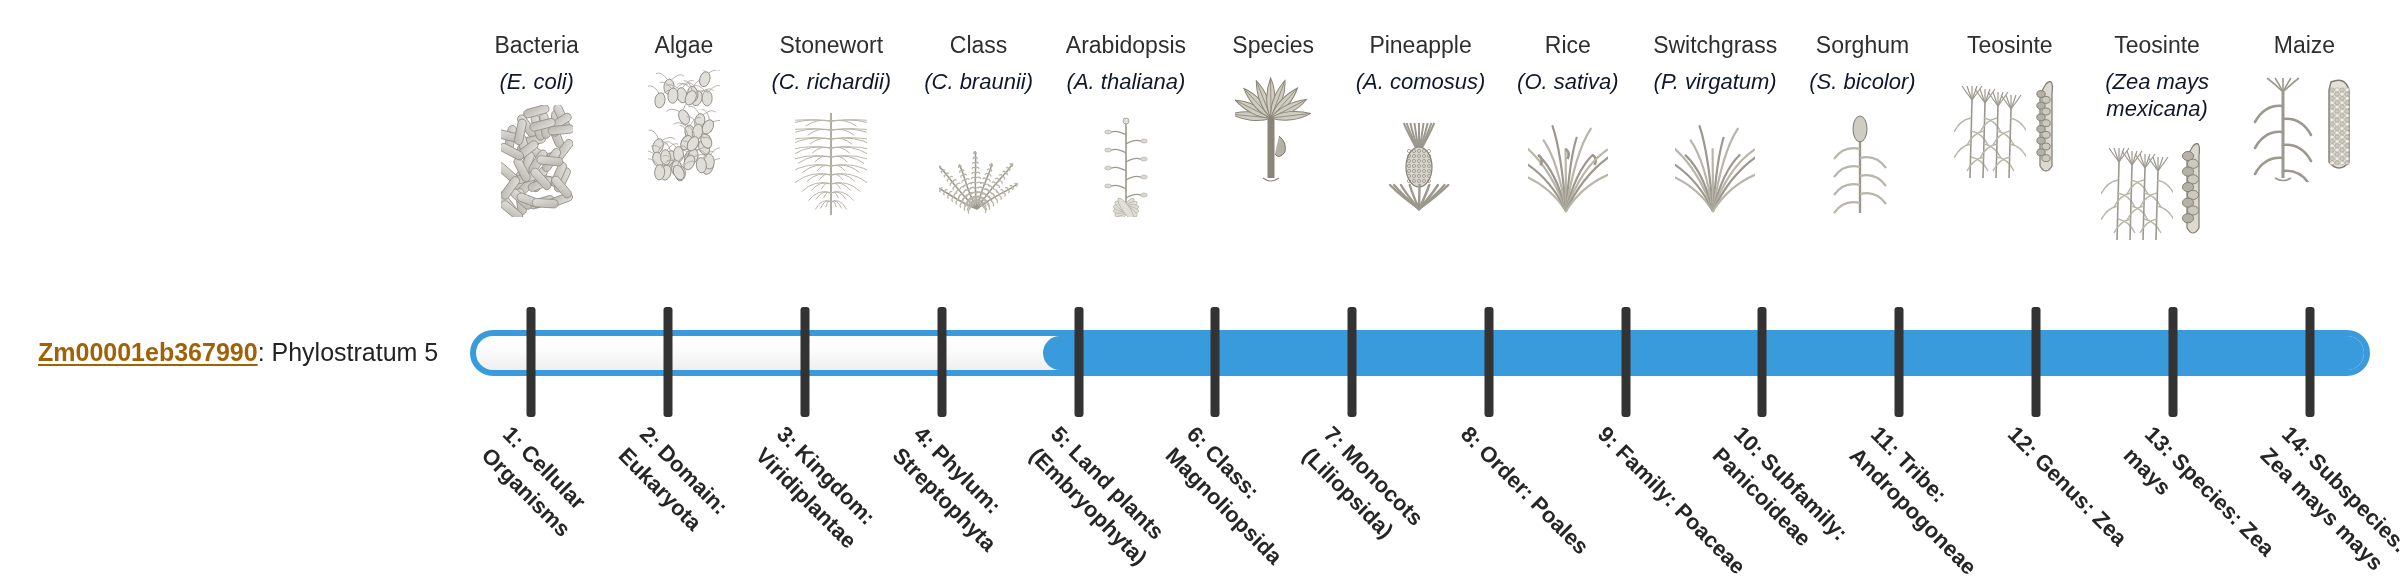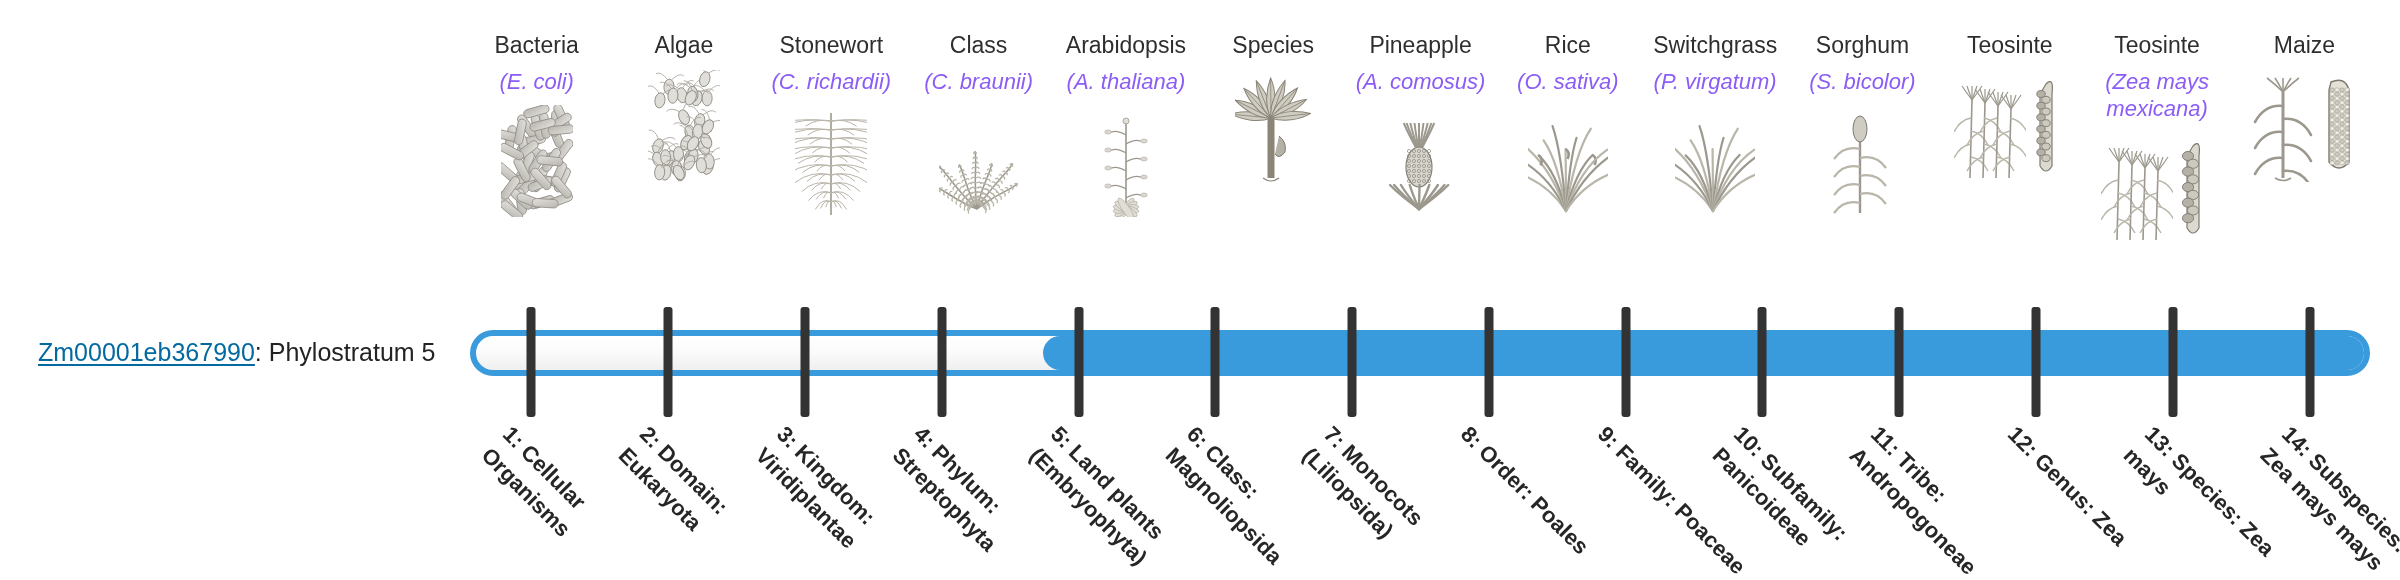--- a/index.html
+++ b/index.html
@@ -26,24 +26,25 @@
   .gene-label {
     position: absolute;
     left: 38px;
     top: 336px;
     font-size: 25px;
     line-height: 32px;
     white-space: nowrap;
     color: #232323;
   }
   .gene-link {
-    color: #0369a1;
+    color: #a16207;
     text-decoration: underline;
     text-underline-offset: 3px;
     cursor: pointer;
+    font-weight: bold;
   }
 
   
   .species-row {
     position: absolute;
     left: 463px;
     top: 30px;
     width: 1915px;
     height: 285px;
     display: flex;
@@ -60,21 +61,21 @@
   .sp-common {
     font-size: 23px;
     line-height: 30px;
     color: #2e2e2e;
     white-space: nowrap;
   }
   .sp-sci {
     font-size: 22px;
     line-height: 27px;
     font-style: italic;
-    color: #8b5cf6;
+    color: #0f172a;
     margin-top: 8px;
     max-width: 136px;
   }
   .sp-art {
     margin-top: 4px;
     height: 118px;
     display: flex;
     align-items: flex-end;
     justify-content: center;
   }

